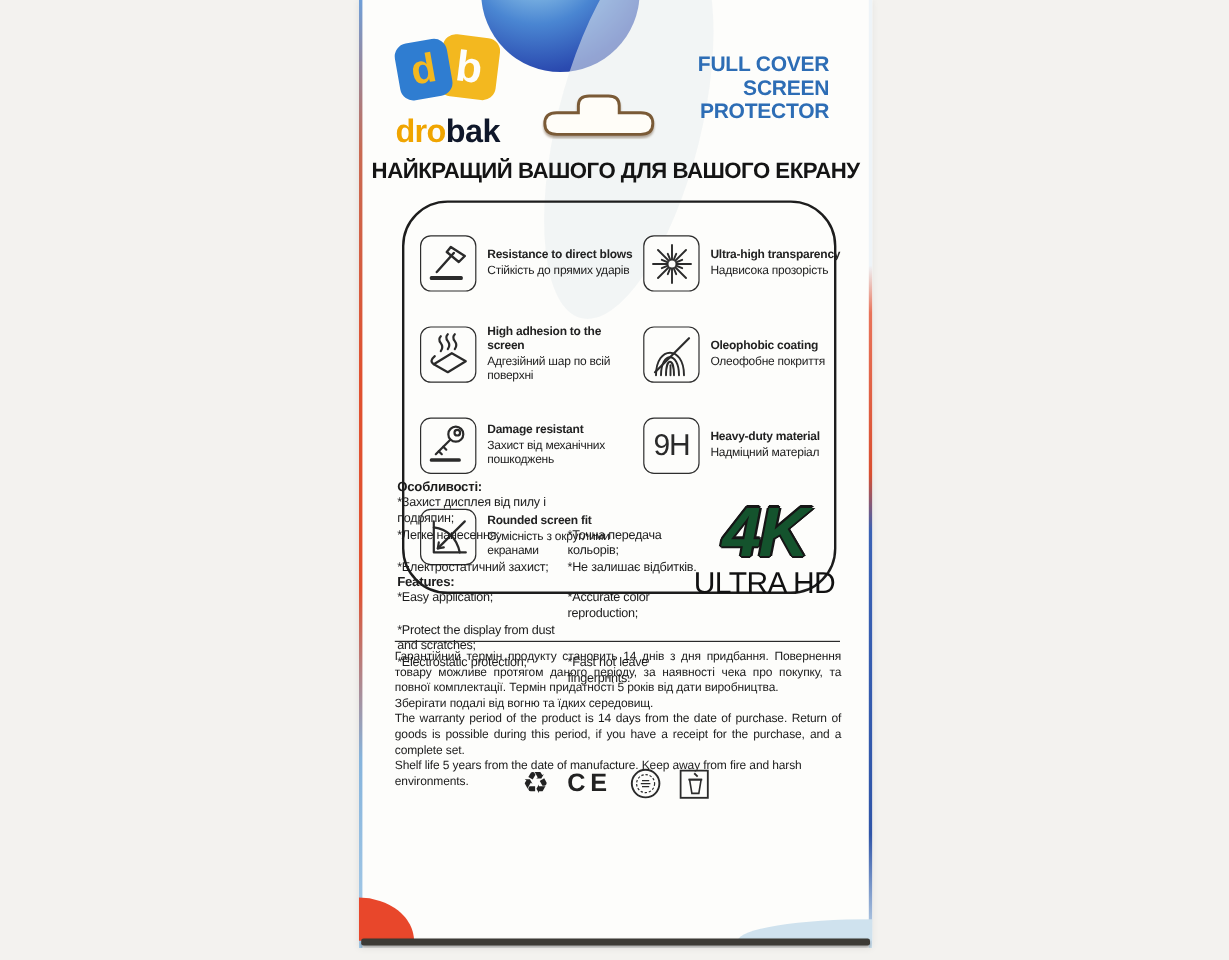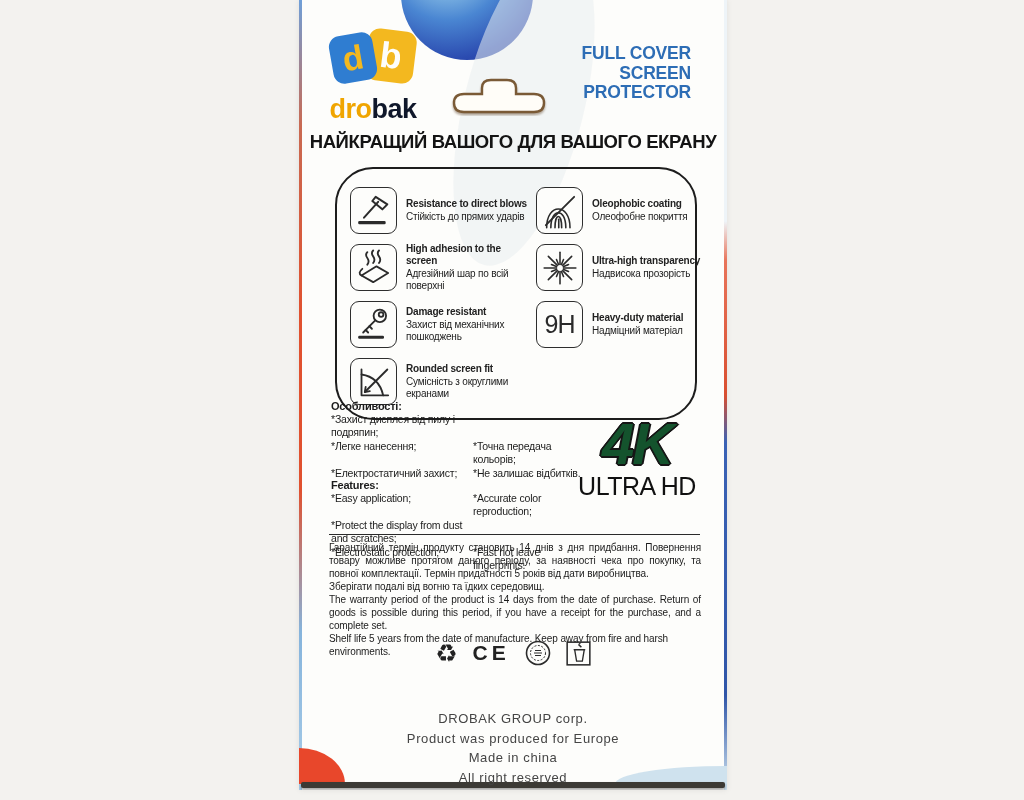--- a/index.html
+++ b/index.html
@@ -37,21 +37,21 @@
   .logo-text .dro { color:#f0a500; }
   .logo-text .bak { color:#0f172a; }
 
   .tagline { position:absolute; right:36px; top:44px; text-align:right; color:#2d6db5;
              font-weight:bold; font-size:17.5px; line-height:1.12; letter-spacing:-.2px; }
 
   .title { position:absolute; left:0; top:131px; width:100%; text-align:center; color:#141414;
            font-weight:bold; font-size:18.5px; letter-spacing:-.4px; }
 
   
-  .fbox { position:absolute; left:36px; top:167px; width:362px; height:253px;
+  .fbox { position:absolute; left:36px; top:167px; width:362px; height:328px;
           border:2.5px solid #1d1d1d; border-radius:38px; padding:15px 8px 10px 13px;
           display:grid; grid-template-columns:1fr 1fr 1fr 1fr; grid-template-rows:repeat(4,1fr);
           grid-auto-flow:column; column-gap:8px; row-gap:4px; background:transparent; }
   .feat { display:flex; align-items:center; }
   .feat-icon { width:47px; height:47px; flex:0 0 47px; border:1.8px solid #2e2e2e; border-radius:9px;
                display:flex; align-items:center; justify-content:center; background:#fdfdfb; }
   .feat-icon svg { display:block; }
   .nine-h { font-size:25px; color:#2a2a2a; letter-spacing:-1px; font-weight:400; }
   .feat-text { margin-left:9px; width:122px; color:#222; }
   .feat-en { font-weight:bold; font-size:10px; line-height:1.2; letter-spacing:-.2px; }
@@ -183,36 +183,20 @@
         <svg width="40" height="40" viewBox="0 0 48 48" fill="none" stroke="#2b2b2b" stroke-width="2.2" stroke-linecap="round" stroke-linejoin="round">
           <path d="M9 9 L9 40 L41 40"></path>
           <path d="M9 15 Q30 18 35 40"></path>
           <line x1="40" y1="9" x2="13" y2="36"></line>
           <path d="M13 36 L19 35 M13 36 L14 30"></path>
         </svg>
       </div>
       <div class="feat-text">
         <div class="feat-en">Rounded screen fit</div>
         <div class="feat-uk">Сумісність з округлими екранами</div>
-      </div>
-    </div>
-
-    <div class="feat">
-      <div class="feat-icon">
-        <svg width="40" height="40" viewBox="0 0 48 48" fill="none" stroke="#2b2b2b" stroke-width="1.9" stroke-linecap="round">
-          <path d="M8 44 C8 14 36 14 36 44"></path>
-          <path d="M13 44 C13 20 31 20 31 44"></path>
-          <path d="M18 44 C18 26 26 26 26 44"></path>
-          <path d="M22.5 44 L22.5 34"></path>
-          <line x1="7" y1="41" x2="41" y2="7" stroke-width="2.2"></line>
-        </svg>
-      </div>
-      <div class="feat-text">
-        <div class="feat-en">Oleophobic coating</div>
-        <div class="feat-uk">Олеофобне покриття</div>
       </div>
     </div>
 
     <div class="feat">
       <div class="feat-icon">
         <svg width="40" height="40" viewBox="0 0 48 48" stroke="#2b2b2b" stroke-width="1.9" stroke-linecap="round">
           <line x1="24" y1="5" x2="24" y2="43"></line>
           <line x1="5" y1="24" x2="43" y2="24"></line>
           <line x1="10" y1="10" x2="38" y2="38"></line>
           <line x1="38" y1="10" x2="10" y2="38"></line>
@@ -223,20 +207,36 @@
           <line x1="24" y1="24" x2="13.8" y2="19.8"></line>
             <line x1="24" y1="24" x2="19.8" y2="13.8"></line>
           <line x1="24" y1="24" x2="28.2" y2="13.8"></line>
             <line x1="24" y1="24" x2="34.2" y2="19.8"></line>
           <circle cx="24" cy="24" r="3.5" fill="#fdfdfb" stroke="none"></circle>
         </svg>
       </div>
       <div class="feat-text">
         <div class="feat-en">Ultra-high transparency</div>
         <div class="feat-uk">Надвисока прозорість</div>
+      </div>
+    </div>
+
+    <div class="feat">
+      <div class="feat-icon">
+        <svg width="40" height="40" viewBox="0 0 48 48" fill="none" stroke="#2b2b2b" stroke-width="1.9" stroke-linecap="round">
+          <path d="M8 44 C8 14 36 14 36 44"></path>
+          <path d="M13 44 C13 20 31 20 31 44"></path>
+          <path d="M18 44 C18 26 26 26 26 44"></path>
+          <path d="M22.5 44 L22.5 34"></path>
+          <line x1="7" y1="41" x2="41" y2="7" stroke-width="2.2"></line>
+        </svg>
+      </div>
+      <div class="feat-text">
+        <div class="feat-en">Oleophobic coating</div>
+        <div class="feat-uk">Олеофобне покриття</div>
       </div>
     </div>
 
     <div class="feat">
       <div class="feat-icon">
         <span class="nine-h">9H</span>
       </div>
       <div class="feat-text">
         <div class="feat-en">Heavy-duty material</div>
         <div class="feat-uk">Надміцний матеріал</div>
@@ -306,20 +306,14 @@
     <span class="bin">
       <svg width="25" height="25" viewBox="0 0 26 26" fill="none" stroke="#2b2b2b">
         <rect x="1.2" y="1.2" width="23.6" height="23.6" stroke-width="1.6"></rect>
         <path d="M9 9 L11 21 L17 21 L19 9 Z" stroke-width="1.4"></path>
         <line x1="8" y1="9" x2="20" y2="9" stroke-width="1.4"></line>
         <path d="M13 3.5 L16 6.5" stroke-width="1.6"></path>
       </svg>
     </span>
   </div>
 
-  <div class="footer">
-    <div>DROBAK GROUP corp.</div>
-    <div>Product was produced for Europe</div>
-    <div>Made in china</div>
-    <div>All right reserved</div>
-  </div>
 
 </div>
 
 </body></html>

